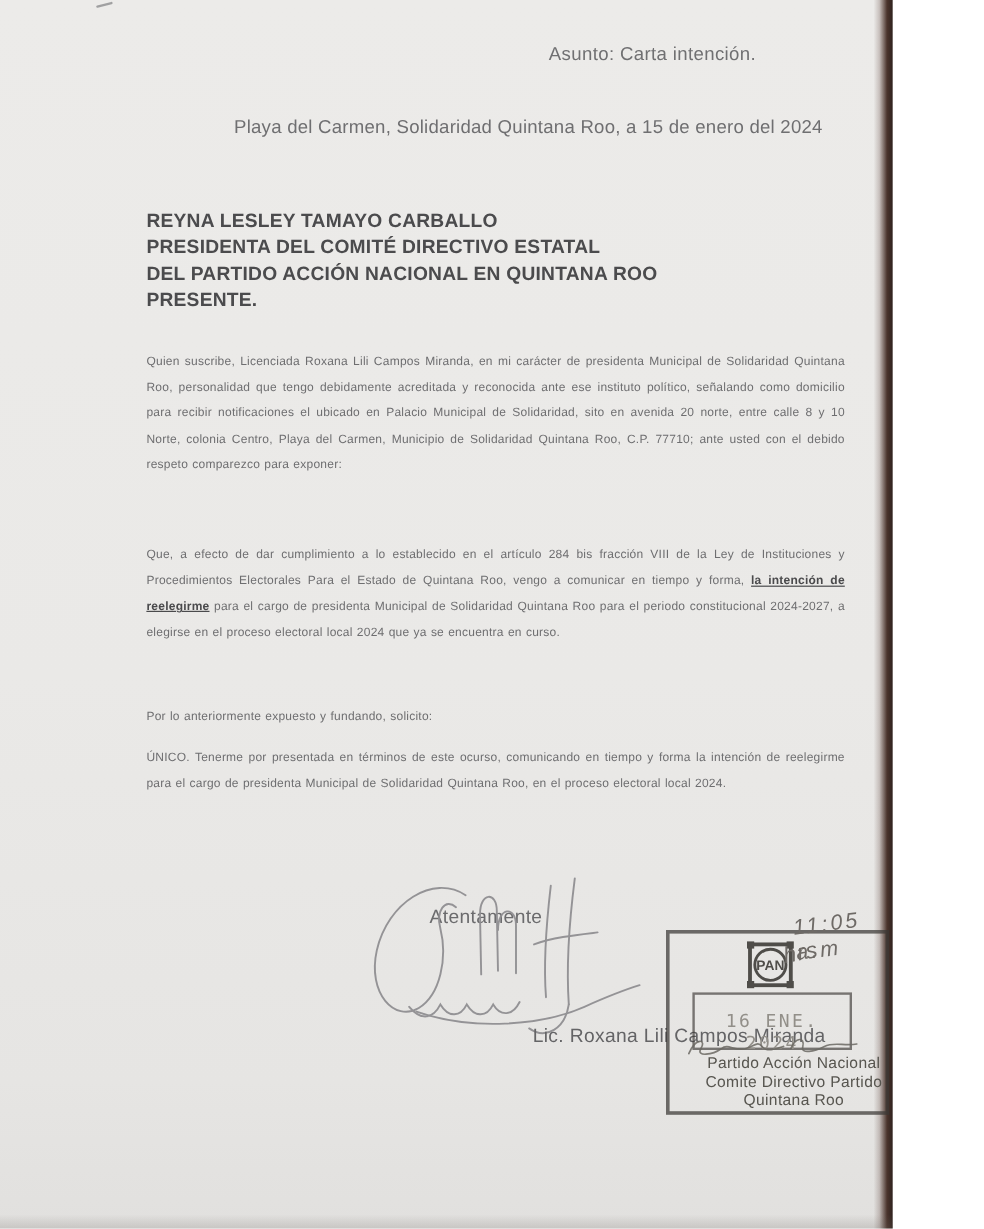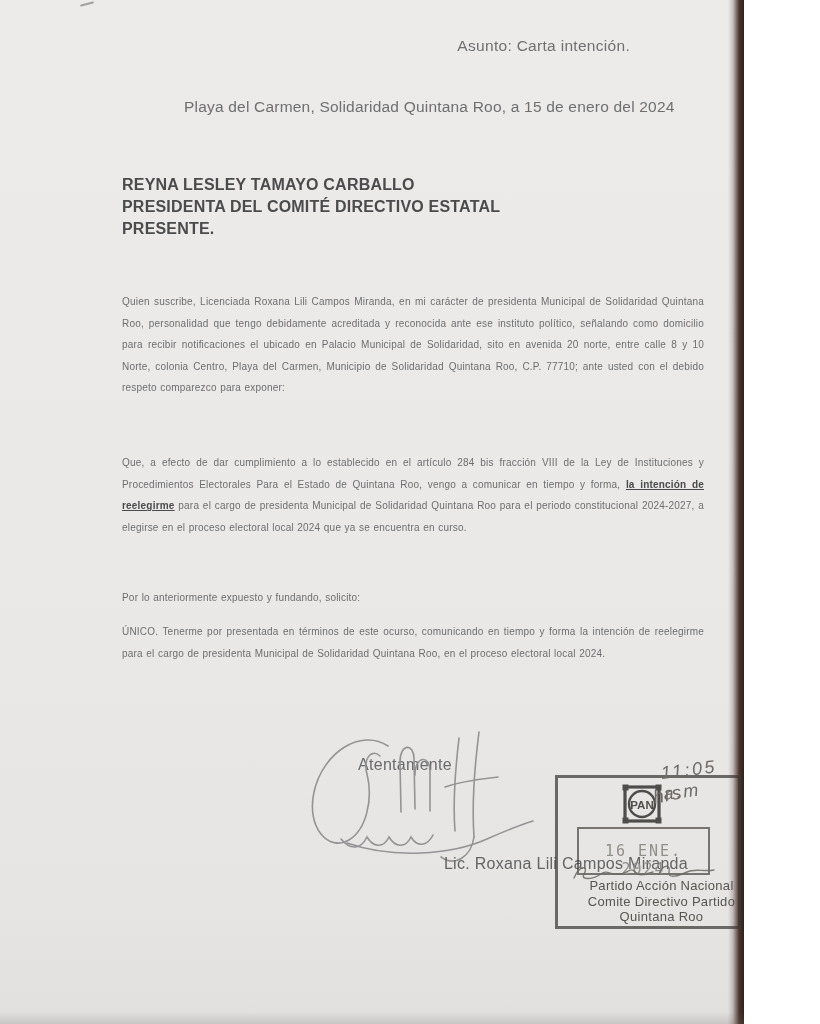--- a/index.html
+++ b/index.html
@@ -23,21 +23,21 @@
   .top-mark {
     position:absolute; left:80px; top:3px; width:14px; height:2px;
     background:#8d8d8f; transform:rotate(-14deg); border-radius:2px; opacity:.8;
   }
 
   .subject {
     position:absolute; top:37px; right:114px;
     font-size:15.5px; color:#707072; letter-spacing:.3px;
   }
   .dateline {
-    position:absolute; left:184px; top:98px;
+    position:absolute; left:195px; top:98px;
     font-size:15.5px; color:#6f6f71; letter-spacing:.2px;
   }
 
   .recipient {
     position:absolute; left:122px; top:174px;
     font-size:16px; font-weight:700; line-height:22px;
     color:#4b4b4d; letter-spacing:.2px;
   }
 
   .body {
@@ -96,20 +96,21 @@
   <div class="edge-right"></div>
   <div class="edge-bottom"></div>
   <div class="top-mark"></div>
 
   <div class="subject">Asunto: Carta intención.</div>
   <div class="dateline">Playa del Carmen, Solidaridad Quintana Roo, a 15 de enero del 2024</div>
 
   <div class="recipient">
     <div>REYNA LESLEY TAMAYO CARBALLO</div>
     <div>PRESIDENTA DEL COMITÉ DIRECTIVO ESTATAL</div>
+    <div>DEL PARTIDO ACCIÓN NACIONAL EN QUINTANA ROO</div>
     <div>PRESENTE.</div>
   </div>
 
   <p class="body p1">Quien suscribe, Licenciada Roxana Lili Campos Miranda, en mi carácter de presidenta Municipal de Solidaridad Quintana Roo, personalidad que tengo debidamente acreditada y reconocida ante ese instituto político, señalando como domicilio para recibir notificaciones el ubicado en Palacio Municipal de Solidaridad, sito en avenida 20 norte, entre calle 8 y 10 Norte, colonia Centro, Playa del Carmen, Municipio de Solidaridad Quintana Roo, C.P. 77710; ante usted con el debido respeto comparezco para exponer:</p>
 
   <p class="body p2"><span>Que, a efecto de dar cumplimiento a lo establecido en el artículo 284 bis fracción VIII de la Ley de Instituciones y Procedimientos Electorales Para el Estado de Quintana Roo, vengo a comunicar en tiempo y forma, </span><span class="em">la intención de reelegirme</span><span> para el cargo de presidenta Municipal de Solidaridad Quintana Roo para el periodo constitucional 2024-2027, a elegirse en el proceso electoral local 2024 que ya se encuentra en curso.</span></p>
 
   <p class="body p3">Por lo anteriormente expuesto y fundando, solicito:</p>
   <p class="body p4">ÚNICO. Tenerme por presentada en términos de este ocurso, comunicando en tiempo y forma la intención de reelegirme para el cargo de presidenta Municipal de Solidaridad Quintana Roo, en el proceso electoral local 2024.</p>
 

